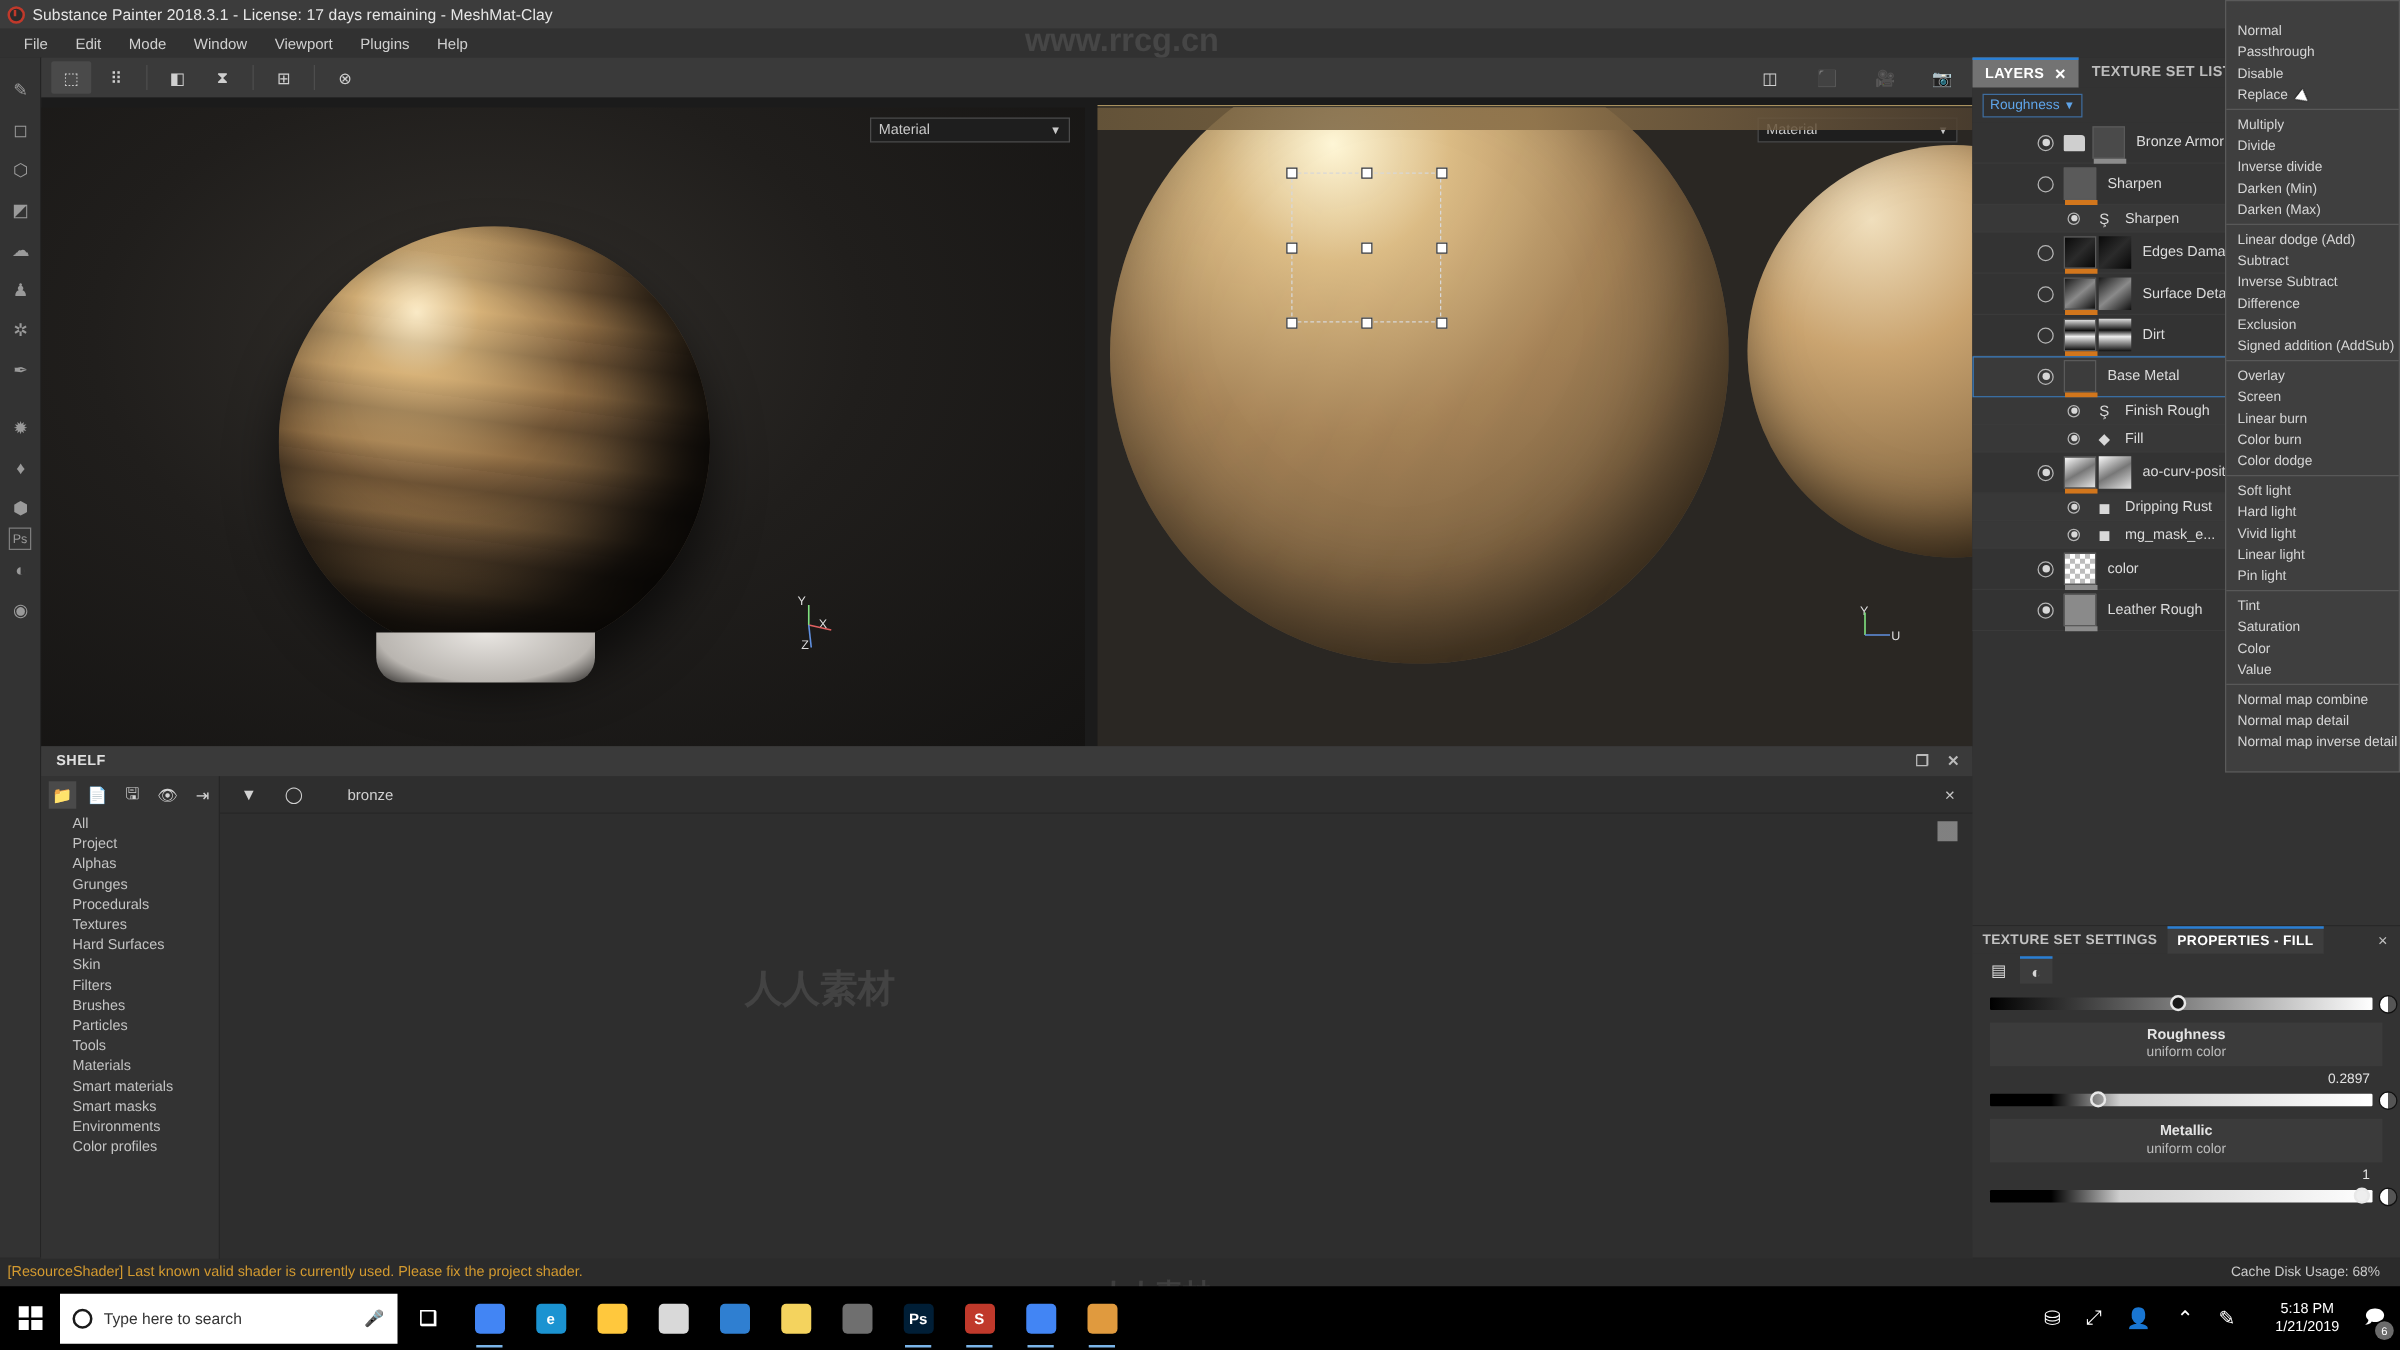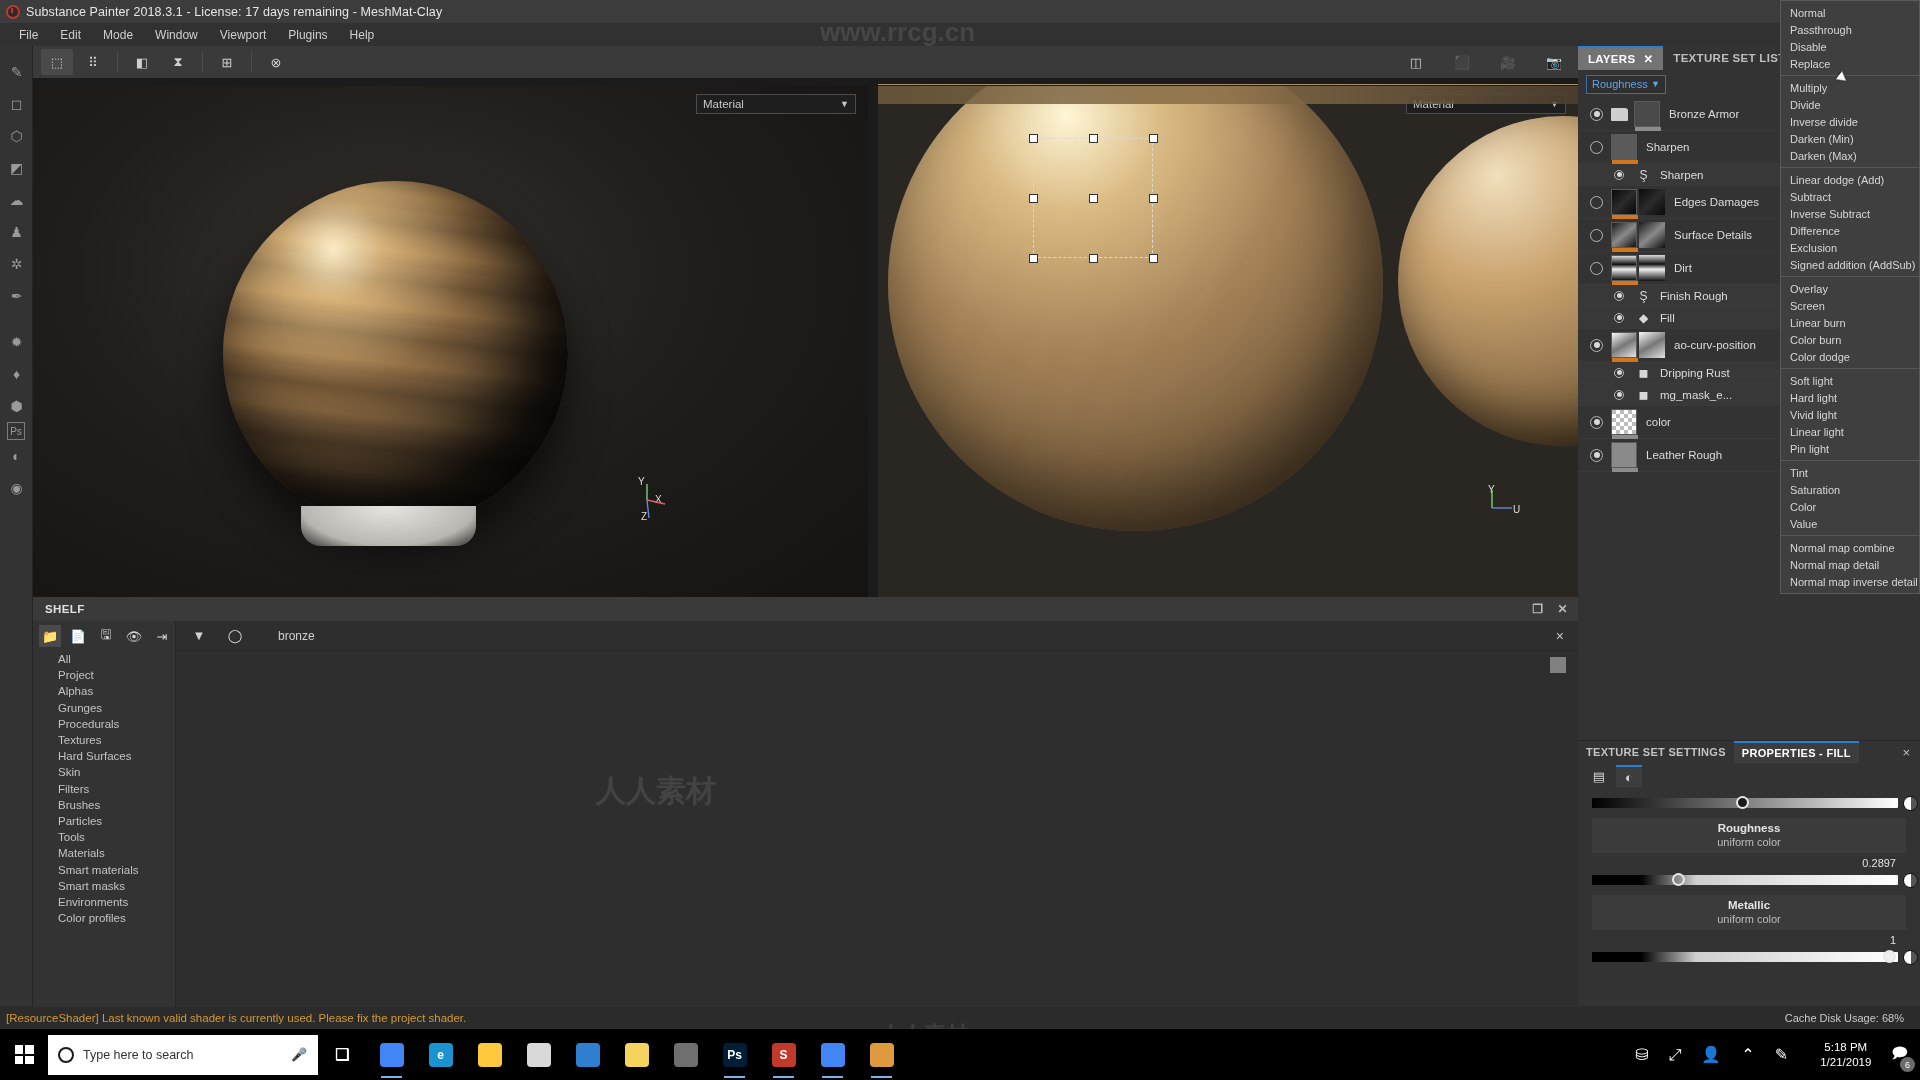--- a/index.html
+++ b/index.html
@@ -109,21 +109,21 @@
   .rtab{ display:flex;align-items:center; gap:8px; padding:0 10px; font-size:11.5px;
      font-weight:bold; letter-spacing:.3px; color:#bdbdbd; background:#333; }
   .rtab.active{ background:#737373; color:#fff; border-top:2px solid #2a7fd4;}
   .rp-toolrow{ height:28px; display:flex;align-items:center; padding:0 8px; gap:6px; background:#333;}
   .chan{ width:80px;height:19px; border:1px solid #3f6d9e; color:#5fa4e8; font-size:11px;
      display:flex;align-items:center; padding:0 5px; background:#2f2f2f;}
   .chan .cv{ margin-left:auto; font-size:9px;}
   .rtool{ width:26px;height:22px; display:flex;align-items:center;justify-content:center;
      color:#d6d6d6; font-size:13px; }
   .layers{ background:#333; }
-  .lrow{ height:33px; display:flex; align-items:center; border-bottom:1px solid #3a3a3a; position:relative;}
+  .lrow{ height:33px; display:flex; align-items:center; border-bottom:1px solid #3a3a3a; position:relative;padding-left:40px;}
   .lrow.sub{ height:22px; background:#383838;}
   .lrow.selected{ outline:1px solid #3a7fc4; outline-offset:-1px; background:#3a3a3a;}
   .eye{ width:13px;height:13px;border-radius:50%;border:1.5px solid #b5b5b5; margin:0 8px 0 12px;
      position:relative; flex:none;}
   .eye.on:after{ content:""; position:absolute; left:2.5px; top:2.5px; width:6px;height:6px;
      border-radius:50%; background:#d8d8d8;}
   .eye.sm{ width:10px;height:10px; margin-left:36px;}
   .eye.sm.on:after{ left:1.5px;top:1.5px;width:5px;height:5px;}
   .folder{ width:17px;height:13px;background:#cfcfcf;border-radius:1px 3px 1px 1px; margin-right:6px; flex:none;}
   .thumbsq{ width:26px;height:26px; background:#4a4a4a; border:1px solid #5a5a5a; flex:none; position:relative;}
@@ -155,21 +155,21 @@
   .slider .knob.hollow{ background:transparent; }
   .sw{ position:absolute; right:-20px; top:-2px; width:15px;height:15px;border-radius:50%;
      background:linear-gradient(90deg,#fff 50%, #555 50%); border:1px solid #111;}
   .pgroup{ margin:10px 14px 0 14px; background:#3b3b3b; padding:4px 0 5px 0; text-align:center;}
   .pgroup .t{ font-size:11.5px; font-weight:bold; color:#e4e4e4;}
   .pgroup .s{ font-size:11px; color:#bdbdbd; margin-top:2px;}
   .pval{ text-align:right; font-size:11px; color:#e2e2e2; margin:4px 24px 0 0;}
 
   
   .blendmenu{ position:absolute; left:1780px; top:0; width:140px; background:#3f3f3f;
-     border:1px solid #5a5a5a; padding:3px 0; z-index:40; }
+     border:1px solid #5a5a5a; padding:15px 0; z-index:40; }
   .bm-item{ height:17px; font-size:11px; color:#d6d6d6; padding-left:9px; display:flex;align-items:center;
      white-space:nowrap;}
   .bm-sep{ height:1px; background:#585858; margin:3px 0; }
   .cursor{ position:absolute; left:1838px; top:73px; width:0;height:0; z-index:60;
      border-left:9px solid #fff; border-top:5px solid transparent; border-bottom:5px solid transparent;
      transform:rotate(38deg); filter:drop-shadow(0 0 1px #000);}
 
   
   .statusbar{ position:absolute; left:0; bottom:51px; width:1920px; height:22px; background:#2b2b2b;
      display:flex; align-items:center; }
@@ -409,20 +409,27 @@
           <div class="masksq" style="background: linear-gradient(140deg, rgb(26, 26, 26), rgb(138, 138, 138), rgb(16, 16, 16)) 0% 0% / cover;"></div>
           <div class="lname">Surface Details</div>
         </div>
         <div class="lrow">
           <div class="eye"></div>
           <div class="thumbsq" style="background: linear-gradient(rgb(221, 221, 221) 0%, rgb(17, 17, 17) 35%, rgb(238, 238, 238) 55%, rgb(17, 17, 17) 100%);">
             <div class="obar"></div>
           </div>
           <div class="masksq" style="background: linear-gradient(rgb(221, 221, 221) 0%, rgb(17, 17, 17) 35%, rgb(238, 238, 238) 55%, rgb(17, 17, 17) 100%) 0% 0% / cover;"></div>
           <div class="lname">Dirt</div>
+        </div>
+        <div class="lrow selected">
+          <div class="eye on"></div>
+          <div class="thumbsq" style="background: rgb(60, 60, 60);">
+            <div class="obar"></div>
+          </div>
+          <div class="lname">Base Metal</div>
         </div>
         <div class="lrow sub">
           <div class="eye on sm"></div>
           <div class="fxicon">Ş</div>
           <div class="lname">Finish Rough</div>
         </div>
         <div class="lrow sub">
           <div class="eye on sm"></div>
           <div class="fxicon">◆</div>
           <div class="lname">Fill</div>

